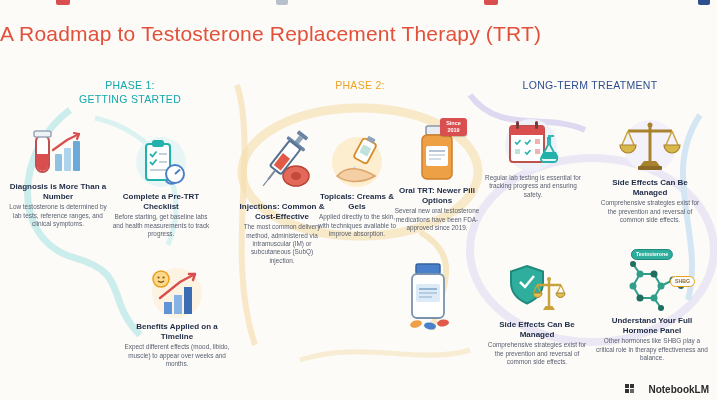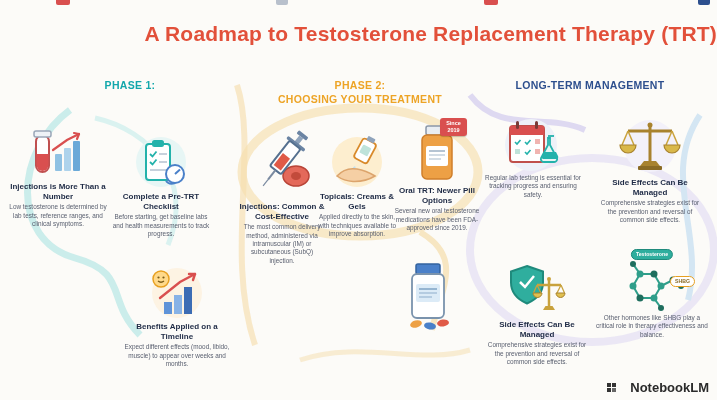--- a/index.html
+++ b/index.html
@@ -1,21 +1,21 @@
 <!DOCTYPE html>
 <html><head>
 <meta charset="utf-8">
 <style>
   *{box-sizing:border-box;margin:0;padding:0}
   body{font-family:"Liberation Sans",sans-serif;background:#e9e9e9}
   .canvas{position:relative;width:717px;height:400px;background:#fcfbf8;overflow:hidden}
   .swirls{position:absolute;left:0;top:0;pointer-events:none}
-  .title{position:absolute;top:22px;left:0;width:100%;text-align:right;
-         font-size:21px;font-weight:700;color:#e2503a;letter-spacing:.2px}
-  .phase-header{position:absolute;text-align:center;font-weight:700;font-size:10.5px;
+  .title{position:absolute;top:22px;left:0;width:100%;text-align:left;
+         font-size:21px;font-weight:400;color:#e2503a;letter-spacing:.2px}
+  .phase-header{position:absolute;text-align:center;font-weight:400;font-size:10.5px;
                 line-height:1.35;letter-spacing:.3px}
   .ph1{left:30px;top:78px;width:200px;color:#12a7ab}
   .ph2{left:258px;top:78px;width:204px;color:#eda426}
   .ph3{left:478px;top:78px;width:224px;color:#2d4f8e}
   .item{position:absolute;display:flex;flex-direction:column;align-items:center;text-align:center}
   .icon{position:relative;display:flex;justify-content:center}
   .item-title{font-size:8px;font-weight:800;color:#1e2a45;margin-top:4px;line-height:1.2}
   .item-body{font-size:6.4px;color:#5a6070;line-height:1.3;margin-top:2px}
   .i11{left:8px;top:128px;width:100px}
   .i12{left:110px;top:136px;width:102px}
@@ -35,21 +35,21 @@
               padding:2px 4px;border-radius:6px;white-space:nowrap}
   .pill-testosterone{top:-7px;left:50%;transform:translateX(-50%);
                      background:#2fae9e;color:#fff;border:1px solid #1f8a7c}
   .pill-shbg{right:-8px;top:20px;background:#fff;color:#8a6a24;border:1px solid #e8a020}
   .topmark{position:absolute;top:0;height:5px;border-radius:0 0 2px 2px}
   .tm1{left:56px;width:14px;background:#d94f4f}
   .tm2{left:276px;width:12px;background:#b8c0cc}
   .tm3{left:484px;width:14px;background:#d94f4f}
   .tm4{left:698px;width:12px;background:#2d4f8e}
   .watermark{position:absolute;right:8px;bottom:5px;display:flex;align-items:center;gap:14px;
-             font-size:13px;font-weight:700;color:#2a2a2a}
+             font-size:10px;font-weight:700;color:#2a2a2a}
 </style>
 </head>
 <body>
 
 <div class="canvas">
 
   <svg class="swirls" width="717" height="400" viewBox="0 0 717 400" fill="none">
     <path d="M70 110 C 15 150, 10 240, 75 258 C 130 273, 105 300, 140 335" stroke="#c5ebe9" stroke-width="7" opacity="0.9"></path>
     <path d="M95 118 C 150 130, 195 180, 168 245" stroke="#daf2f0" stroke-width="5"></path>
     <path d="M237 85 C 258 150, 225 255, 255 345" stroke="#f7e6c2" stroke-width="6" opacity="0.9"></path>
@@ -63,43 +63,43 @@
 
   <div class="topmark tm1"></div>
   <div class="topmark tm2"></div>
   <div class="topmark tm3"></div>
   <div class="topmark tm4"></div>
 
   <div class="title">A Roadmap to Testosterone Replacement Therapy (TRT)</div>
 
   <div class="phase-header ph1">
     <div>PHASE 1:</div>
+    <div>GETTING STARTED</div>
   </div>
   <div class="phase-header ph2">
     <div>PHASE 2:</div>
-    <div>CHOOSING YOUR TREATMENT</div>
   </div>
   <div class="phase-header ph3">
-    <div>LONG-TERM MANAGEMENT</div>
+    <div>LONG-TERM TREATMENT</div>
   </div>
 
   <div class="item i11">
     <span class="icon">
       <svg width="54" height="50" viewBox="0 0 54 50">
         <rect x="24" y="26" width="7" height="17" rx="1" fill="#8fc1e3"></rect>
         <rect x="33" y="20" width="7" height="23" rx="1" fill="#aed3ec"></rect>
         <rect x="42" y="13" width="7" height="30" rx="1" fill="#6aa9d8"></rect>
         <path d="M22 22 L36 12 L48 6" stroke="#d94f4f" stroke-width="2.2" fill="none" stroke-linecap="round"></path>
         <path d="M43 5 l5 1 l-2 5" stroke="#d94f4f" stroke-width="2.2" fill="none" stroke-linecap="round" stroke-linejoin="round"></path>
         <rect x="5" y="7" width="13" height="37" rx="6.5" fill="#fff" stroke="#c05050" stroke-width="2"></rect>
         <path d="M5.5 26 h12 v11 a6 6 0 0 1 -12 0 z" fill="#d94f4f"></path>
         <rect x="3" y="3" width="17" height="6" rx="2" fill="#eef2f6" stroke="#9aa7b8" stroke-width="1.5"></rect>
       </svg>
     </span>
-    <div class="item-title">Injections is More Than a Number</div>
+    <div class="item-title">Diagnosis is More Than a Number</div>
     <div class="item-body">Low testosterone is determined by lab tests, reference ranges, and clinical symptoms.</div>
   </div>
 
   <div class="item i12">
     <span class="icon">
       <svg width="54" height="52" viewBox="0 0 54 52">
         <circle cx="27" cy="26" r="25" fill="#e7f6f5"></circle>
         <rect x="12" y="8" width="24" height="36" rx="3" fill="#fff" stroke="#23b2ab" stroke-width="2"></rect>
         <rect x="18" y="4" width="12" height="7" rx="2.5" fill="#23b2ab"></rect>
         <path d="M16 18 l2.5 2.5 l4 -5" stroke="#23b2ab" stroke-width="1.8" fill="none"></path>
@@ -287,20 +287,21 @@
             <circle cx="23" cy="42.1" r="3.5"></circle>
           <circle cx="56" cy="24" r="3.5"></circle>
             <circle cx="64" cy="30" r="3"></circle>
           <circle cx="44" cy="52" r="3"></circle>
             <circle cx="16" cy="8" r="3"></circle>
         </g>
       </svg>
       <span class="pill-label pill-testosterone">Testosterone</span>
       <span class="pill-label pill-shbg">SHBG</span>
     </span>
+    <div class="item-title">Understand Your Full Hormone Panel</div>
     <div class="item-body">Other hormones like SHBG play a critical role in therapy effectiveness and balance.</div>
   </div>
 
   <div class="watermark">
     <span>
       <svg width="9" height="9" viewBox="0 0 9 9">
         <rect x="0" y="0" width="4" height="4" fill="#333"></rect>
         <rect x="5" y="0" width="4" height="4" fill="#333"></rect>
         <rect x="0" y="5" width="4" height="4" fill="#333"></rect>
         <rect x="5" y="5" width="4" height="4" fill="#666"></rect>

